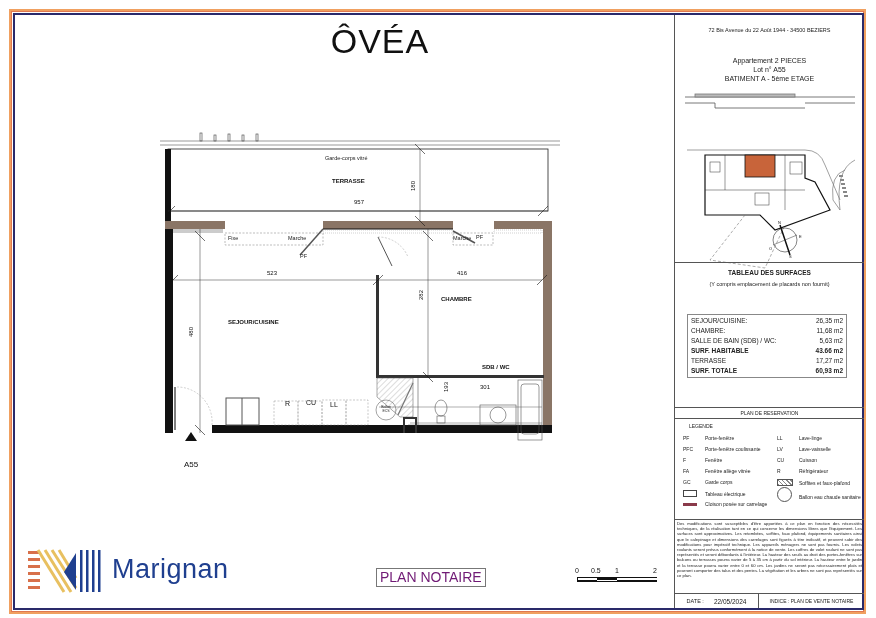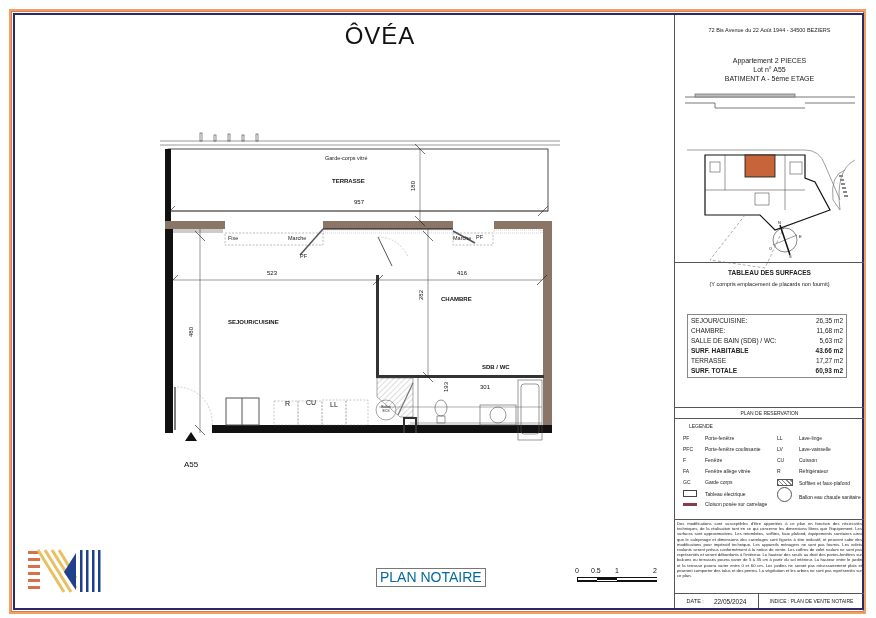--- a/index.html
+++ b/index.html
@@ -1,38 +1,38 @@
 <!DOCTYPE html>
 <html><head>
 <meta charset="utf-8">
 <style>
   html, body { margin:0; padding:0; background:#ffffff; }
   body { width:876px; height:618px; position:relative; overflow:hidden; font-family:"DejaVu Sans", sans-serif; color:#111; }
   .frame-outer { position:absolute; left:9px; top:9px; width:857px; height:605px; border:2px solid #f0a060; box-shadow: inset 0 0 0 1px #e07850; box-sizing:border-box; }
   .frame-inner { position:absolute; left:13px; top:13px; width:851px; height:597px; border:2px solid #2a2a6a; box-sizing:border-box; }
   .divider-v { position:absolute; left:674px; top:15px; width:1px; height:593px; background:#555; }
 
-  .brand-title { position:absolute; left:300px; top:22px; width:160px; text-align:center; font-family:"Liberation Sans", sans-serif; font-size:24px; color:#111; letter-spacing:1px; }
+  .brand-title { position:absolute; left:300px; top:22px; width:160px; text-align:center; font-family:"Liberation Sans", sans-serif; font-size:34px; color:#111; letter-spacing:1px; }
 
   
   .plan { position:absolute; left:160px; top:125px; width:400px; height:320px; }
   .plan svg { position:absolute; left:0; top:0; }
   .room-label { position:absolute; font-family:"Liberation Sans", sans-serif; font-size:6px; font-weight:bold; color:#111; white-space:nowrap; }
   .dim { position:absolute; font-family:"Liberation Sans", sans-serif; font-size:6px; color:#111; white-space:nowrap; }
   .dim.vert { transform:rotate(-90deg); transform-origin:left top; }
   .small { position:absolute; font-family:"Liberation Sans", sans-serif; font-size:5.5px; color:#222; white-space:nowrap; }
   .lot-marker { position:absolute; left:181px; top:432px; text-align:center; width:20px; }
   .lot-marker .tri { width:0; height:0; border-left:6px solid transparent; border-right:6px solid transparent; border-bottom:9px solid #111; margin:0 auto; }
   .lot-marker .lbl { font-family:"Liberation Sans", sans-serif; font-size:8px; margin-top:19px; }
 
   
   .logo { position:absolute; left:26px; top:548px; width:220px; height:46px; }
   .logo-text { position:absolute; left:86px; top:6px; font-family:"Liberation Sans", sans-serif; font-size:27px; color:#1f3f8f; letter-spacing:0.5px; }
 
-  .plan-notaire { position:absolute; left:376px; top:568px; padding:0 3px; border:1px solid #777; font-family:"Liberation Sans", sans-serif; font-size:14px; line-height:17px; color:#0369a1; }
+  .plan-notaire { position:absolute; left:376px; top:568px; padding:0 3px; border:1px solid #777; font-family:"Liberation Sans", sans-serif; font-size:14px; line-height:17px; color:#701a75; }
 
   .scale { position:absolute; left:575px; top:567px; width:85px; height:22px; }
   .scale .ticks { position:absolute; top:0; left:0; width:85px; height:8px; font-family:"Liberation Sans", sans-serif; font-size:7px; }
   .scale .ticks span { position:absolute; top:0; }
   .scale .bar { position:absolute; top:10px; left:2px; width:80px; height:5px; border:1px solid #111; box-sizing:border-box; background:#111; }
   .scale .bar .white { position:absolute; top:0; height:100%; background:#fff; }
 
   
   .rp { position:absolute; left:675px; top:15px; width:189px; height:593px; font-family:"Liberation Sans", sans-serif; color:#222; }
   .rp .addr { position:absolute; top:12px; width:189px; text-align:center; font-size:5.5px; }
@@ -216,20 +216,21 @@
       <line x1="33" y1="2" x2="50" y2="30"></line>
     </g>
     <polygon points="50,5 50,42 38,24" fill="#1f3f8f"></polygon>
     <g fill="#1f3f8f">
       <rect x="54" y="2" width="2.5" height="42"></rect>
       <rect x="60" y="2" width="2.5" height="42"></rect>
       <rect x="66" y="2" width="2.5" height="42"></rect>
       <rect x="72" y="2" width="2.5" height="42"></rect>
     </g>
   </svg>
+  <div class="logo-text">Marignan</div>
 </div>
 
 <div class="plan-notaire">PLAN NOTAIRE</div>
 
 <div class="scale">
   <div class="ticks">
     <span style="left:0px;">0</span>
     <span style="left:16px;">0.5</span>
     <span style="left:40px;">1</span>
     <span style="left:78px;">2</span>

